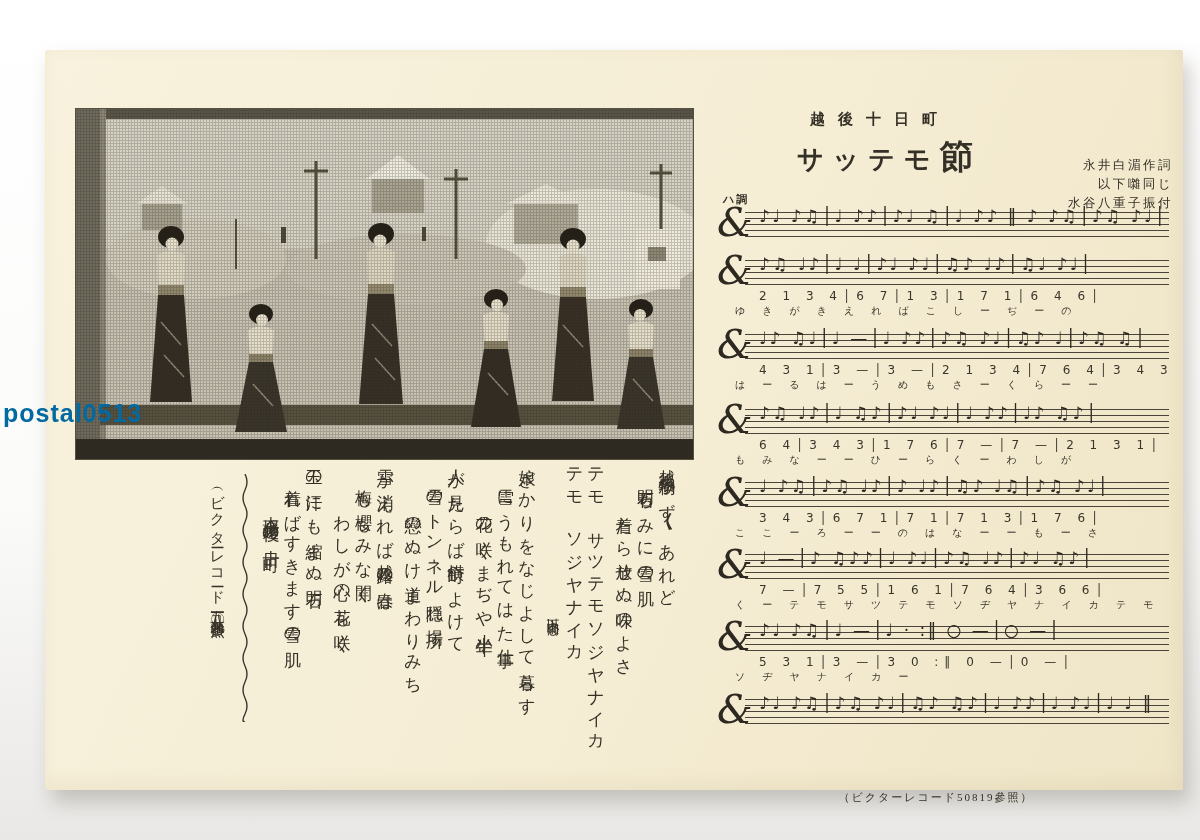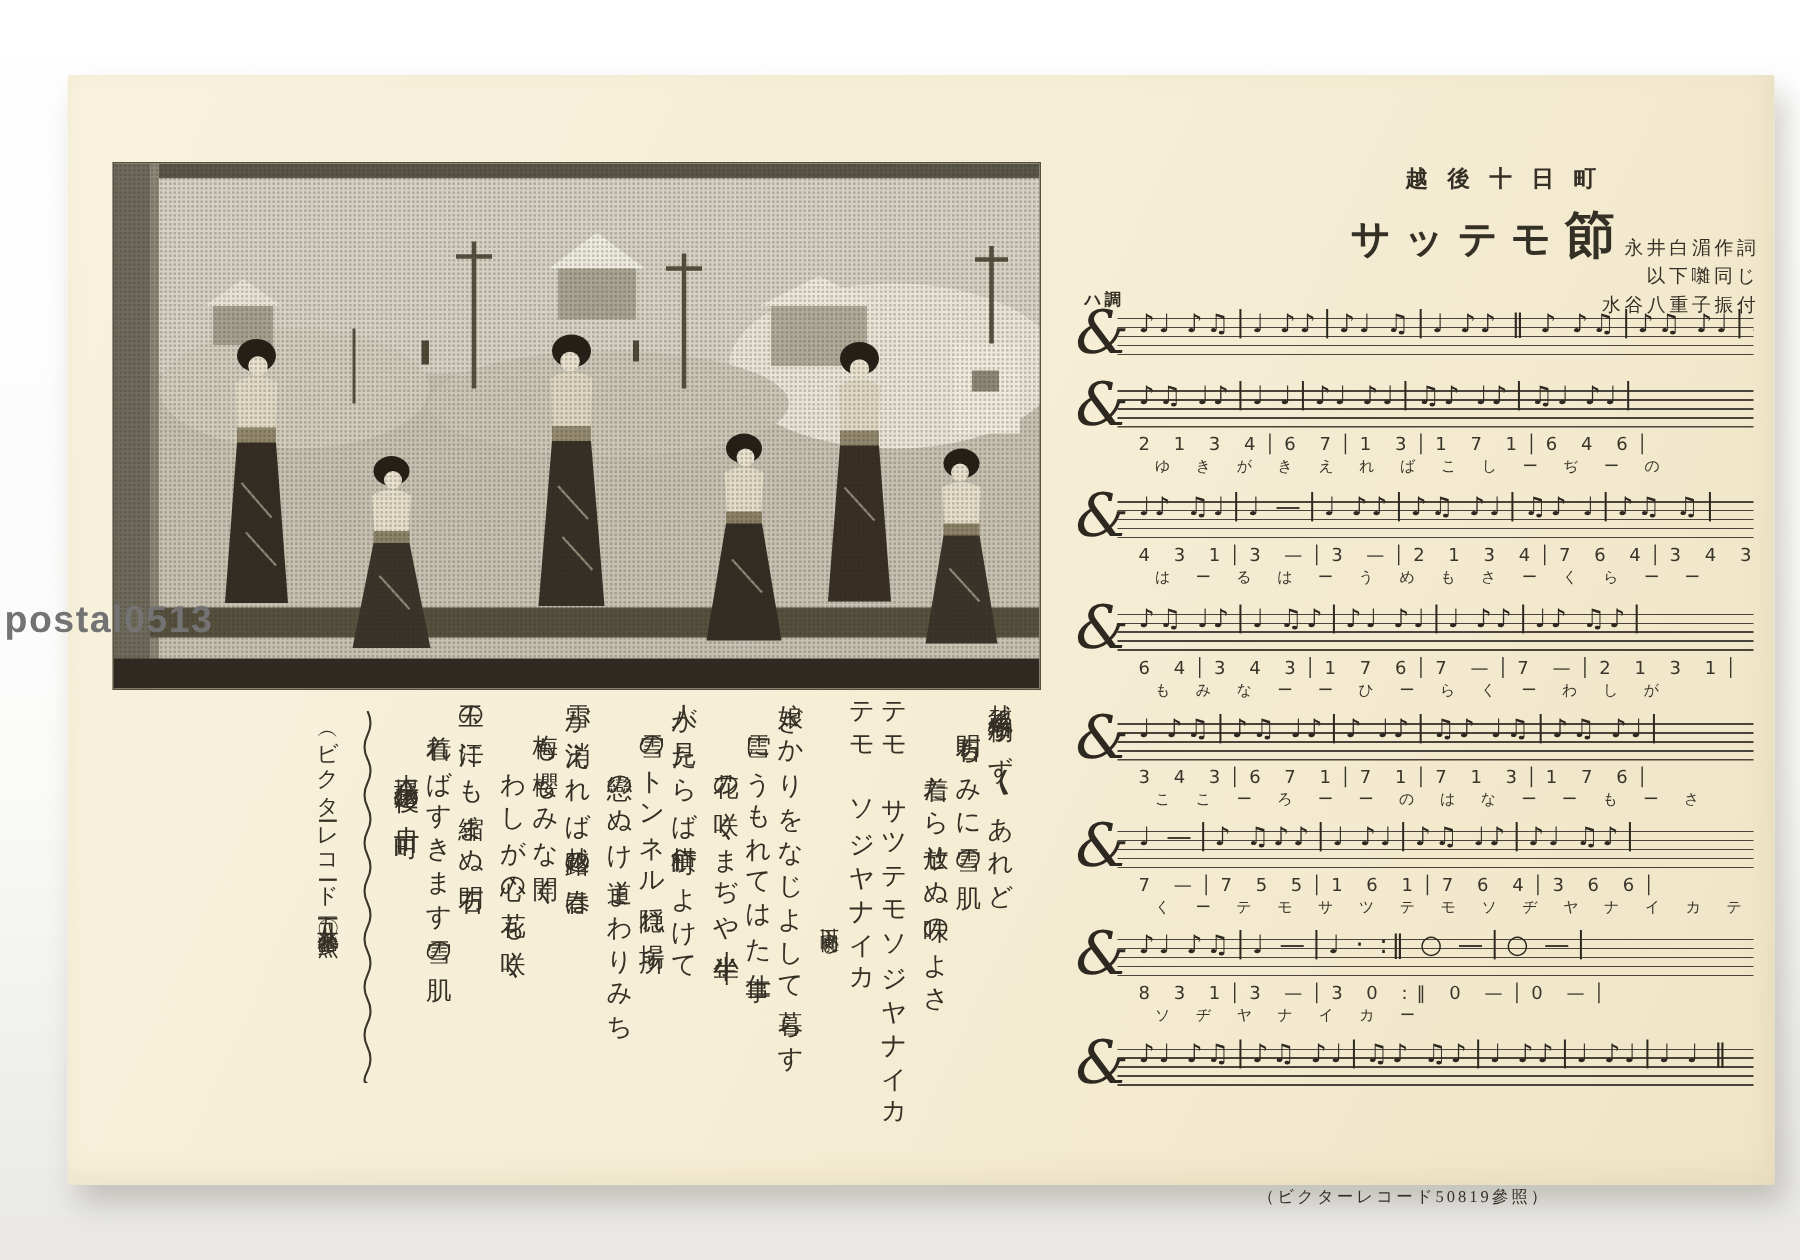--- a/index.html
+++ b/index.html
@@ -28,40 +28,40 @@
   .halftone{
     position:absolute;inset:0;
     background-image:radial-gradient(rgba(40,35,25,.22) 1px,transparent 1.2px);
     background-size:3px 3px;
   }
 
   
   .watermark{
     position:absolute;left:3px;top:399px;
     font-family:"Liberation Sans","DejaVu Sans",sans-serif;
-    font-weight:bold;font-size:25px;color:#737373;letter-spacing:1px;
+    font-weight:bold;font-size:25px;color:#0369a1;letter-spacing:1px;
   }
 
   
   .lyrics{
     position:absolute;left:55px;top:406px;width:580px;height:326px;
     writing-mode:vertical-rl;
     font-size:17px;line-height:1;
   }
   .col{margin:0 4.5px;letter-spacing:3px;}
   .i1{padding-top:20px;}
   .i2{padding-top:47px;}
   .vstart{margin-right:11px;}
   .refrain{font-size:12.5px;padding-top:152px;margin:0 7px;letter-spacing:2px;}
   .wavy{margin:18px 9px 0 9px;}
   .recnote{font-size:14.5px;padding-top:26px;margin:0 12px 0 4px;letter-spacing:2px;}
 
   
   .music{position:absolute;left:652px;top:50px;width:478px;height:700px;}
-  .titleblock{position:absolute;left:100px;top:10px;width:280px;text-align:right;}
+  .titleblock{position:absolute;left:100px;top:10px;width:280px;text-align:left;}
   .region{font-size:15px;letter-spacing:13px;padding-left:13px;font-weight:bold;}
   .songtitle{margin-top:5px;white-space:nowrap;}
   .songtitle .t-main{font-size:26px;letter-spacing:9px;font-weight:bold;margin-top:36px;}
   .songtitle .t-suffix{font-size:34px;font-weight:bold;}
   .credits{
     position:absolute;right:2px;top:56px;text-align:right;
     font-size:12.5px;line-height:1.5;letter-spacing:2.5px;font-weight:normal;
   }
   .keylabel{position:absolute;left:26px;top:92px;font-size:11px;letter-spacing:2px;font-weight:bold;text-align:right;}
 
@@ -82,21 +82,21 @@
     position:absolute;left:14px;top:-6px;right:0;
     font-family:"DejaVu Sans",sans-serif;
     font-size:17px;letter-spacing:2.5px;color:#2d2820;white-space:nowrap;overflow:hidden;
   }
   .numrow{
     margin:4px 0 0 44px;
     font-family:"DejaVu Sans",sans-serif;
     font-size:12px;font-weight:normal;letter-spacing:6px;color:#3a352b;white-space:nowrap;overflow:hidden;
   }
   .kanarow{
-    margin:1px 0 0 55px;
+    margin:1px 0 0 20px;
     font-size:10px;letter-spacing:17px;color:#3a352b;white-space:nowrap;overflow:hidden;
   }
   .music-footer{
     position:absolute;left:0;right:0;top:662px;text-align:center;
     font-size:11px;letter-spacing:2px;margin-top:28px;
   }
 </style>
 </head>
 <body>
 
@@ -298,21 +298,21 @@
         <div class="numrow">7 —│7 5 5│1 6 1│7 6 4│3 6 6│</div>
         <div class="kanarow">くーテモサツテモソヂヤナイカテモ</div>
       </div>
 
       <div class="staff-block s7">
         <div class="staffwrap">
           <span class="clef">&amp;</span>
           <div class="stafflines"></div>
           <div class="notes">♪♩ ♪♫│♩ —│♩ · :‖ ○ —│○ —│</div>
         </div>
-        <div class="numrow">8 3 1│3 —│3 0 :‖ 0 —│0 —│</div>
+        <div class="numrow">5 3 1│3 —│3 0 :‖ 0 —│0 —│</div>
         <div class="kanarow">ソヂヤナイカー</div>
       </div>
 
       <div class="staff-block s8">
         <div class="staffwrap">
           <span class="clef">&amp;</span>
           <div class="stafflines"></div>
           <div class="notes">♪♩ ♪♫│♪♫ ♪♩│♫♪ ♫♪│♩ ♪♪│♩ ♪♩│♩ ♩ ‖</div>
         </div>
       </div>

